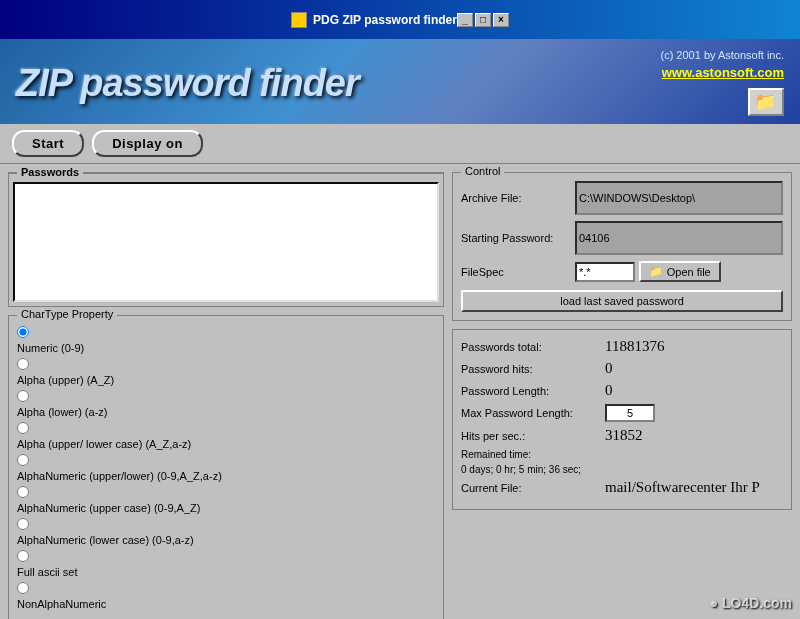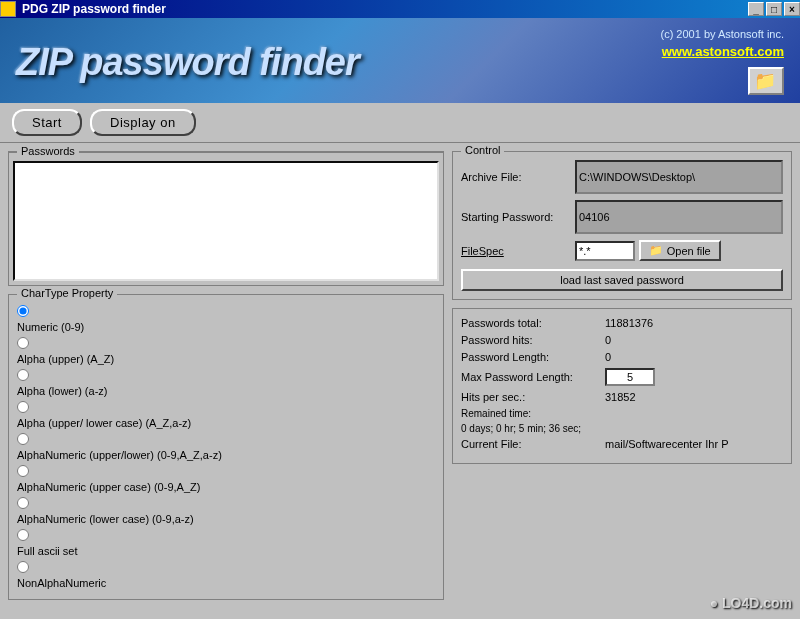--- a/index.html
+++ b/index.html
@@ -9,25 +9,25 @@
       background: #c0c0c0;
       width: 800px;
       height: 619px;
       overflow: hidden;
     }
 
     
     .title-bar {
       background: linear-gradient(to right, #000080, #1084d0);
       color: white;
-      padding: 3px 0;
-      display: flex;
-      align-items: center;
-      justify-content: space-between;
-      height: 18px;
+      padding: 3px 6px;
+      display: flex;
+      align-items: center;
+      justify-content: center;
+      height: 39px;
     }
     .title-bar-left {
       display: flex;
       align-items: center;
       gap: 6px;
       font-size: 12px;
       font-weight: bold;
     }
     .title-bar-icon {
       width: 16px;
@@ -118,21 +118,21 @@
     }
     .tool-btn {
       background: #c0c0c0;
       border: 2px solid;
       border-top-color: #ffffff;
       border-left-color: #ffffff;
       border-right-color: #404040;
       border-bottom-color: #404040;
       padding: 4px 18px;
       font-size: 13px;
-      font-weight: normal;
+      font-weight: bold;
       cursor: pointer;
       min-width: 70px;
       text-align: center;
       border-radius: 12px;
       letter-spacing: 0.5px;
     }
 
     
     .main-content {
       display: flex;
@@ -159,21 +159,21 @@
       padding: 4px;
       position: relative;
     }
     .group-label {
       position: absolute;
       top: -8px;
       left: 8px;
       background: #c0c0c0;
       padding: 0 4px;
       font-size: 11px;
-      font-weight: normal;
+      font-weight: bold;
     }
     .passwords-box {
       margin-top: 4px;
       background: white;
       border: 2px inset #808080;
       border-top-color: #606060;
       border-left-color: #606060;
       border-right-color: #e0e0e0;
       border-bottom-color: #e0e0e0;
       height: 120px;
@@ -253,21 +253,20 @@
     }
     .filespec-row {
       display: flex;
       align-items: center;
       gap: 4px;
       margin-bottom: 6px;
     }
     .filespec-label {
       font-size: 11px;
       min-width: 110px;
-      text-decoration: underline;
     }
     .filespec-input {
       width: 60px;
       height: 20px;
       border: 2px inset #808080;
       background: white;
       padding: 0 2px;
       font-size: 11px;
     }
     .open-file-btn {
@@ -309,21 +308,22 @@
       display: flex;
       align-items: center;
       margin-bottom: 5px;
       gap: 4px;
     }
     .stat-label {
       font-size: 11px;
       min-width: 140px;
     }
     .stat-value {
-      font-size: 11px;
+      font-size: 15px;
+      font-family: Liberation Serif, serif;
     }
     .stat-input {
       width: 50px;
       height: 18px;
       border: 2px inset #808080;
       background: white;
       padding: 0 2px;
       font-size: 11px;
       text-align: center;
     }

